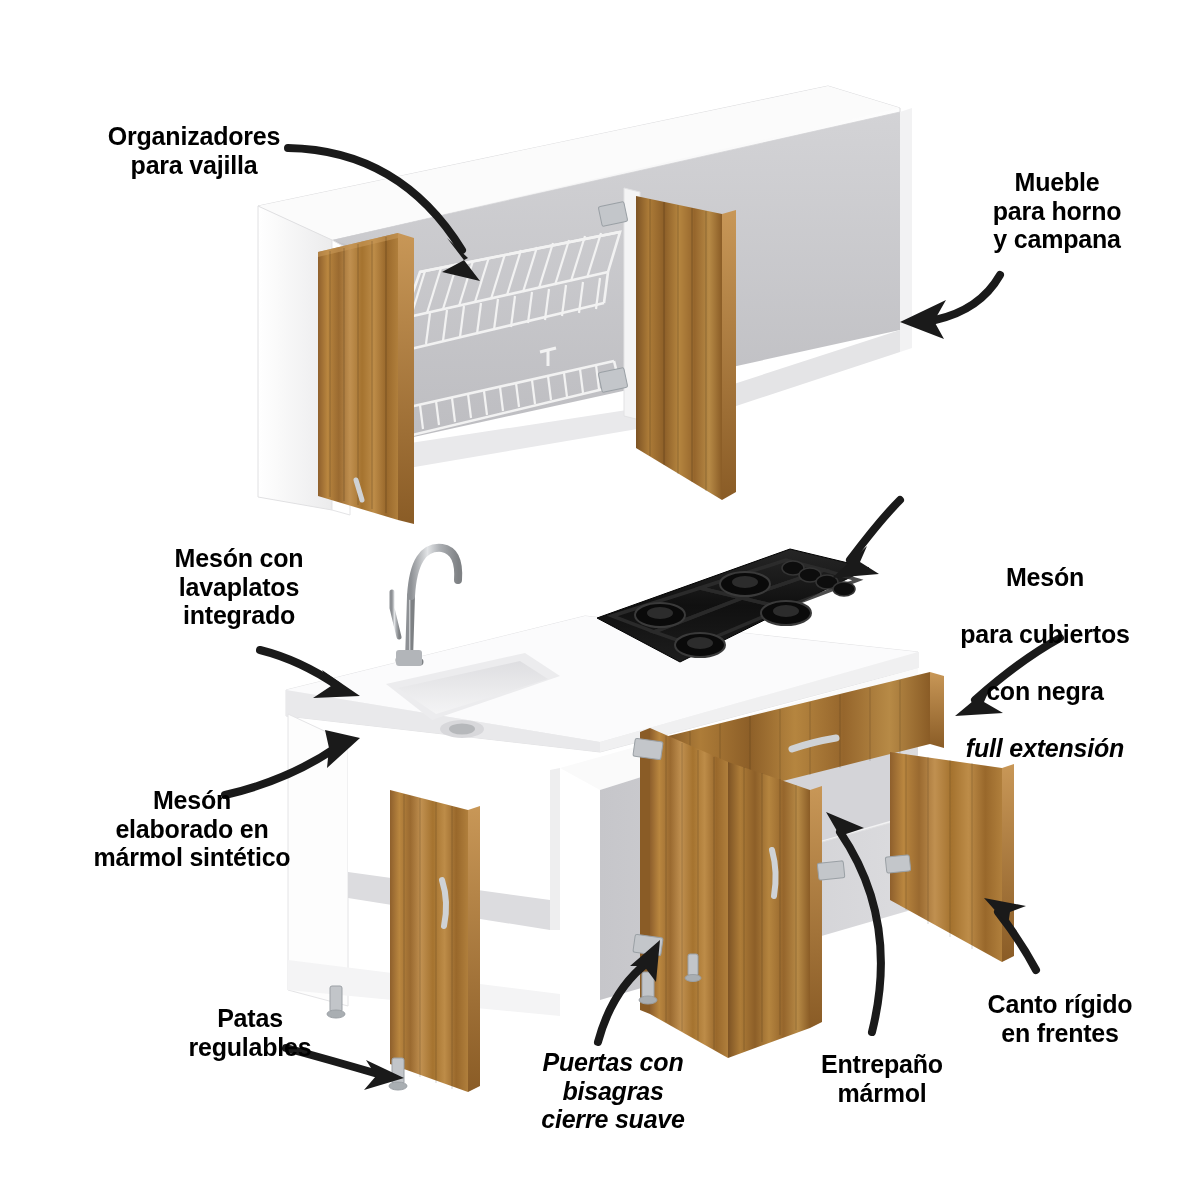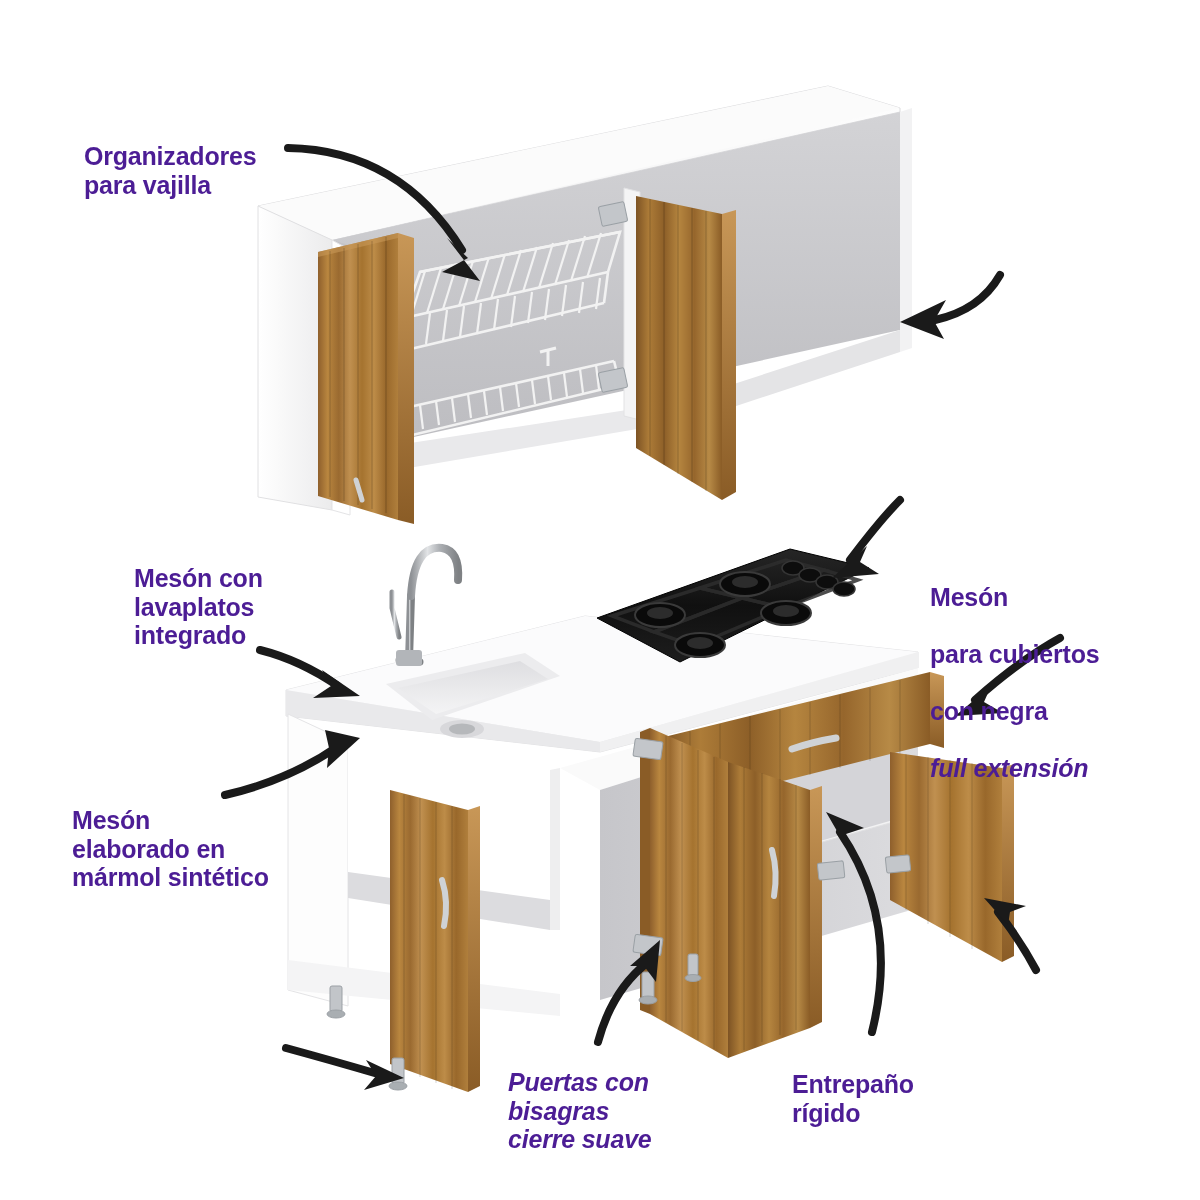--- a/index.html
+++ b/index.html
@@ -1,23 +1,23 @@
 <!DOCTYPE html>
 <html><head>
 <meta charset="utf-8">
 <title>Infografía Cocina Integral</title>
 <style>
   html,body{margin:0;padding:0;background:#ffffff;}
   body{width:1200px;height:1200px;overflow:hidden;
        font-family:"Liberation Sans",sans-serif;position:relative;}
   #stage{position:relative;width:1200px;height:1200px;background:#fff;}
   #art{position:absolute;inset:0;width:1200px;height:1200px;}
-  .callout{position:absolute;color:#4c1d95;font-weight:bold;
-           text-align:left;line-height:1.14;letter-spacing:-.2px;
-           font-size:25px;white-space:pre-line;margin-top:20px;}
+  .callout{position:absolute;color:#000000;font-weight:bold;
+           text-align:center;line-height:1.14;letter-spacing:-.2px;
+           font-size:25px;white-space:pre-line;}
   .ital{font-style:italic;}
   #labels{position:absolute;inset:0;}
 </style>
 </head>
 <body>
 
 <div id="stage">
 
   <svg id="art" viewBox="0 0 1200 1200" xmlns="http://www.w3.org/2000/svg">
     <defs>
@@ -375,39 +375,46 @@
 
       <path d="M1036,970 Q1020,940 998,912" stroke="#1a1a1a" stroke-width="8" fill="none" stroke-linecap="round"></path>
       <polygon points="1008,925 984,898 1026,906 1010,912"></polygon>
     </g>
   </svg>
 
   <div id="labels">
     <div class="callout" style="left:84px;top:122px;width:220px;">Organizadores
 para vajilla</div>
 
+    <div class="callout" style="left:952px;top:168px;width:210px;">Mueble
+para horno
+y campana</div>
 
 
     <div class="callout" style="left:930px;top:534px;width:230px;">
       <span>Mesón</span><br>
       <span>para cubiertos</span><br>
       <span>con negra</span><br>
       <span class="ital">full extensión</span>
     </div>
 
     <div class="callout" style="left:134px;top:544px;width:210px;">Mesón con
 lavaplatos
 integrado</div>
 
     <div class="callout" style="left:72px;top:786px;width:240px;">Mesón
 elaborado en
 mármol sintético</div>
 
+    <div class="callout" style="left:160px;top:1004px;width:180px;">Patas
+regulables</div>
 
     <div class="callout" style="left:508px;top:1048px;width:210px;font-style:italic;">Puertas con
 bisagras
 cierre suave</div>
 
     <div class="callout" style="left:792px;top:1050px;width:180px;">Entrepaño
-rígido</div>
-
+mármol</div>
+
+    <div class="callout" style="left:960px;top:990px;width:200px;">Canto rígido
+en frentes</div>
   </div>
 </div>
 
 </body></html>

